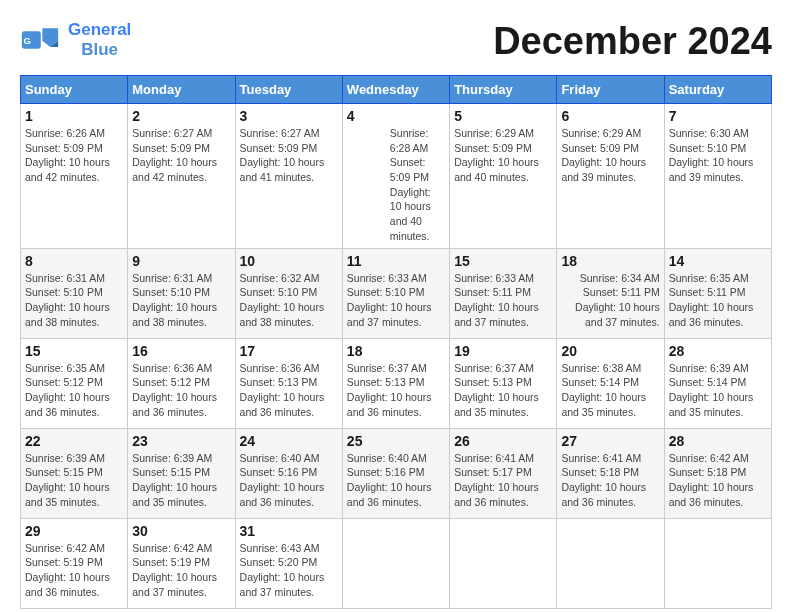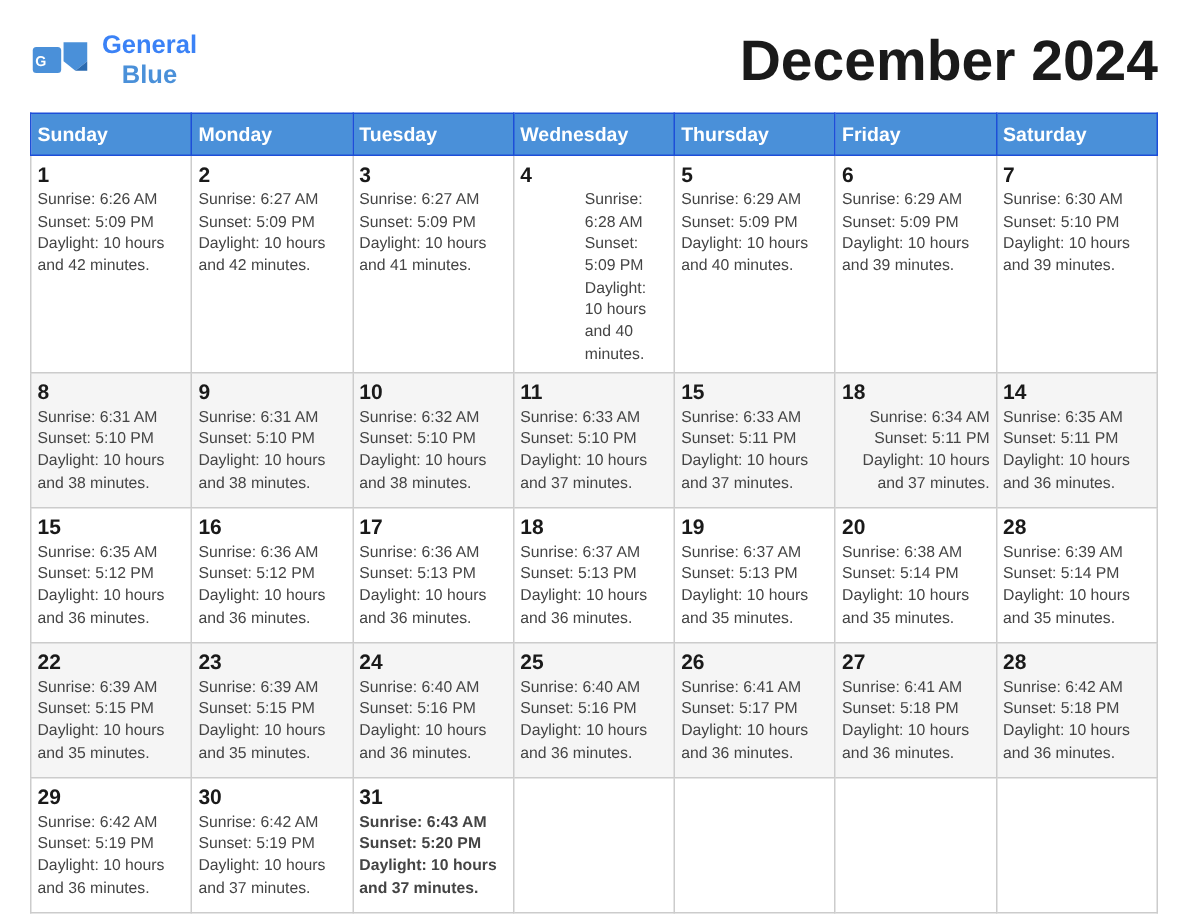--- a/index.html
+++ b/index.html
@@ -308,21 +308,21 @@
         </td>
         <td>
           <span class="day-number">30</span>
           <div class="day-info" style="white-space: pre-line;">Sunrise: 6:42 AM
 Sunset: 5:19 PM
 Daylight: 10 hours
 and 37 minutes.</div>
         </td>
         <td>
           <span class="day-number">31</span>
-          <div class="day-info" style="white-space: pre-line; font-weight: bold;">Sunrise: 6:43 AM
+          <div class="day-info" style="white-space: pre-line;">Sunrise: 6:43 AM
 Sunset: 5:20 PM
 Daylight: 10 hours
 and 37 minutes.</div>
         </td>
         <td class="empty-cell"></td>
         <td class="empty-cell"></td>
         <td class="empty-cell"></td>
         <td class="empty-cell"></td>
       </tr>
     </tbody>

